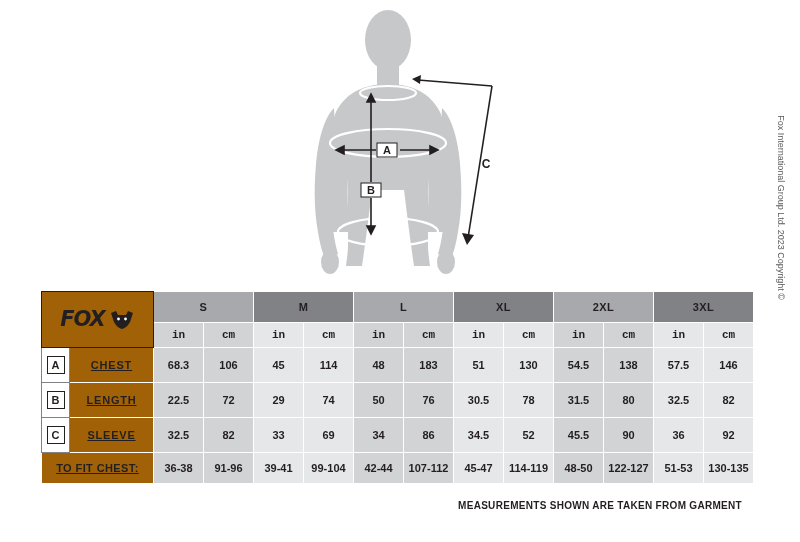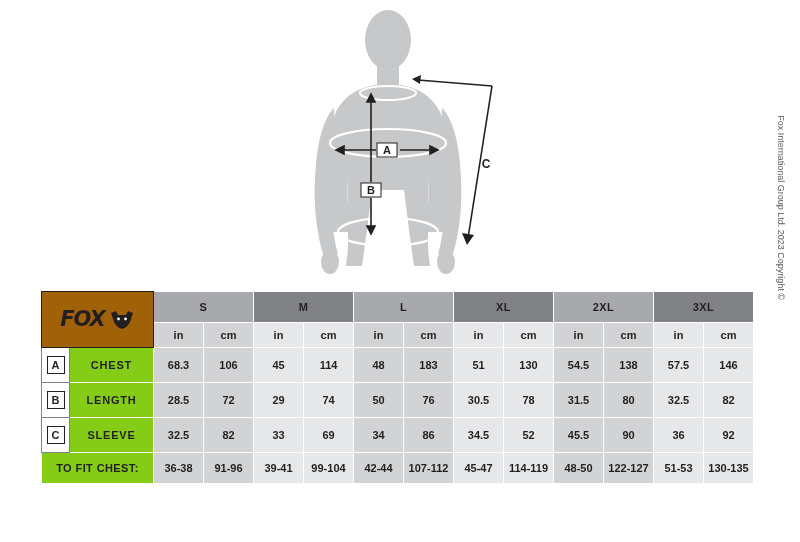--- a/index.html
+++ b/index.html
@@ -73,31 +73,32 @@
 
   tr.size-head td { height: 30px; }
   tr.unit-head td { height: 24px; }
   tr.data-row td  { height: 34px; }
   tr.fit-row td   { height: 30px; }
 
   .bg-dark   { background: #808285; color: #ffffff; }
   .bg-mid    { background: #a7a9ac; color: #ffffff; }
   .bg-light  { background: #e6e7e8; }
   .bg-light2 { background: #d1d3d4; }
-  .bg-white  { background: #84cc16; }
+  .bg-white  { background: #a16207; text-decoration: underline; }
 
   .size-name {
     font-size: 15px;
     font-weight: bold;
     letter-spacing: 0.5px;
   }
   .unit-cell {
     font-size: 11px;
     font-weight: bold;
     color: #231f20;
+    font-family: Liberation Mono, monospace;
   }
   .letter-cell {
     font-size: 12px;
     font-weight: bold;
     background: #ffffff;
     color: #231f20;
     border: 1px solid #808285 !important;
   }
   .letter-box {
     display: block;
@@ -321,21 +322,21 @@
         <td class="bg-light2">138</td>
         <td class="bg-light">57.5</td>
         <td class="bg-light">146</td>
       </tr>
 
       <tr class="data-row">
         <td class="letter-cell">
           <span class="letter-box">B</span>
         </td>
         <td class="bg-white row-label">LENGTH</td>
-        <td class="bg-light2">28.5</td>
+        <td class="bg-light2">22.5</td>
         <td class="bg-light2">72</td>
         <td class="bg-light">29</td>
         <td class="bg-light">74</td>
         <td class="bg-light2">50</td>
         <td class="bg-light2">76</td>
         <td class="bg-light">30.5</td>
         <td class="bg-light">78</td>
         <td class="bg-light2">31.5</td>
         <td class="bg-light2">80</td>
         <td class="bg-light">32.5</td>
@@ -372,15 +373,16 @@
         <td class="bg-light">45-47</td>
         <td class="bg-light">114-119</td>
         <td class="bg-light2">48-50</td>
         <td class="bg-light2">122-127</td>
         <td class="bg-light">51-53</td>
         <td class="bg-light">130-135</td>
       </tr>
     </tbody>
   </table>
 
+  <div id="footer-note">MEASUREMENTS SHOWN ARE TAKEN FROM GARMENT</div>
   <div id="copyright">Fox International Group Ltd. 2023 Copyright ©</div>
 
 </div>
 
 </body></html>

